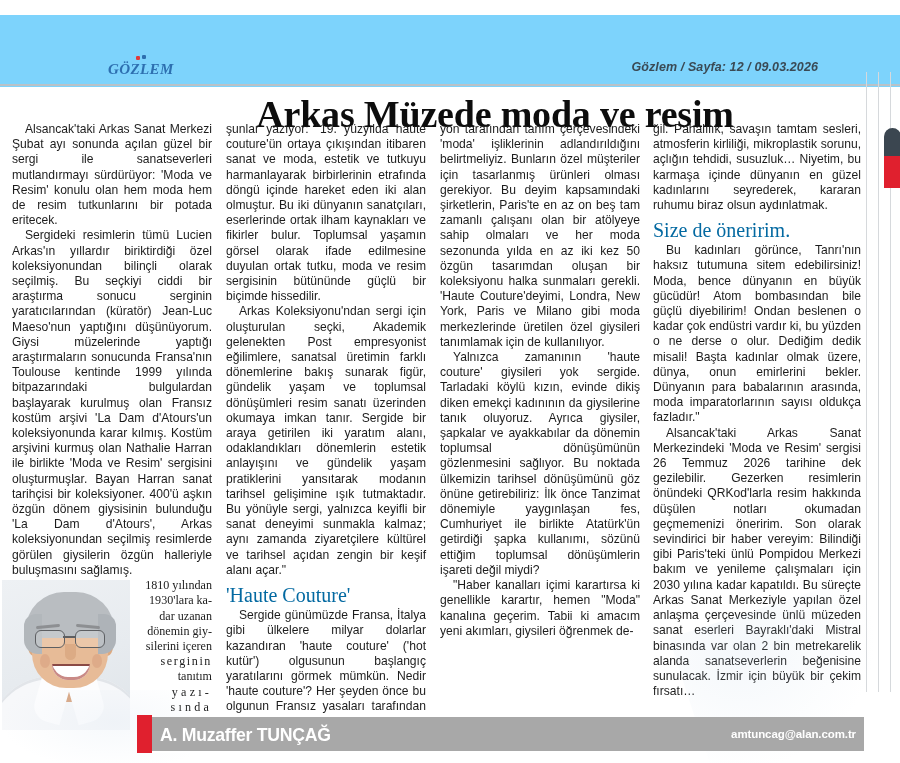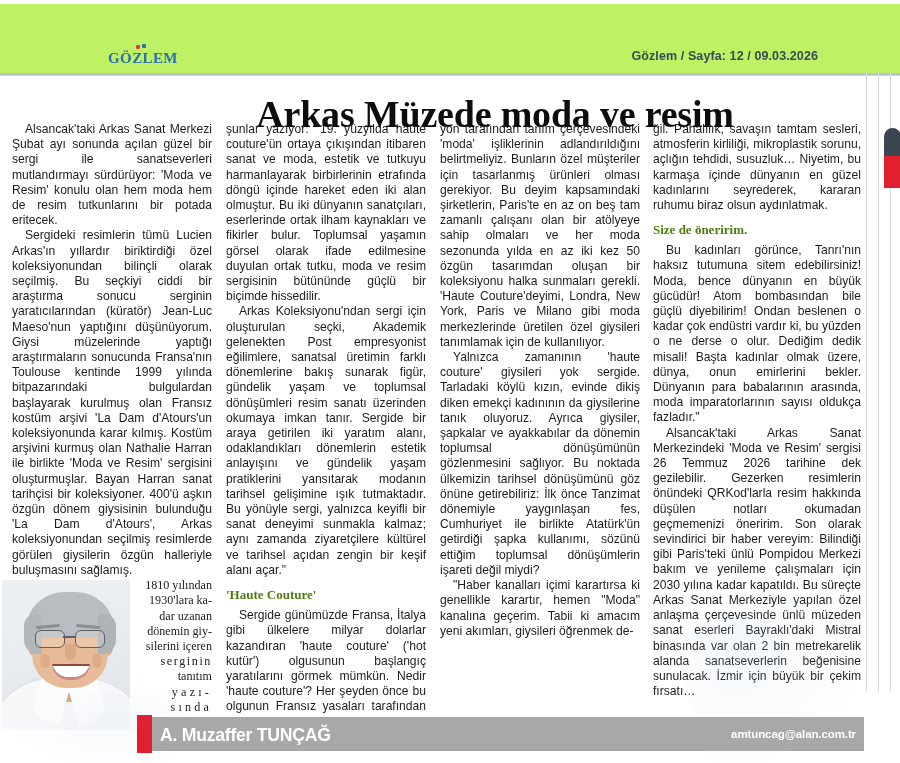--- a/index.html
+++ b/index.html
@@ -12,24 +12,25 @@
     height: 763px;
     position: relative;
     font-family: "Liberation Sans", sans-serif;
     color: #1a1a1a;
     overflow: hidden;
   }
 
   
   #masthead {
     position: absolute;
-    left: 0; top: 4px;
+    left: 0; top: 15px;
     width: 900px;
     height: 72px;
-    background: #bef264;
+    background: #7dd3fc;
+    font-style: italic;
   }
   #masthead-rule {
     position: absolute;
     left: 0; top: 69px;
     width: 900px;
     height: 2px;
     background: #b9c2c8;
   }
   #logo {
     position: absolute;
@@ -128,27 +129,27 @@
   #col4 { left: 641px; width: 208px; }
 
   .col p {
     margin: 0;
     text-indent: 13px;
   }
   .col p.noindent { text-indent: 0; }
 
   .subhead {
     font-family: "Liberation Serif", serif;
-    font-weight: bold;
-    font-size: 13px;
+    font-weight: normal;
+    font-size: 20px;
     line-height: 20px;
     text-align: center;
     text-indent: 0;
     margin: 7px 0 3px 0;
-    color: #4d7c0f;
+    color: #0369a1;
   }
   .subhead.left {
     text-align: left;
   }
 
   
   #photo-wrap {
     position: relative;
     font-family: Liberation Serif, serif;
   }

